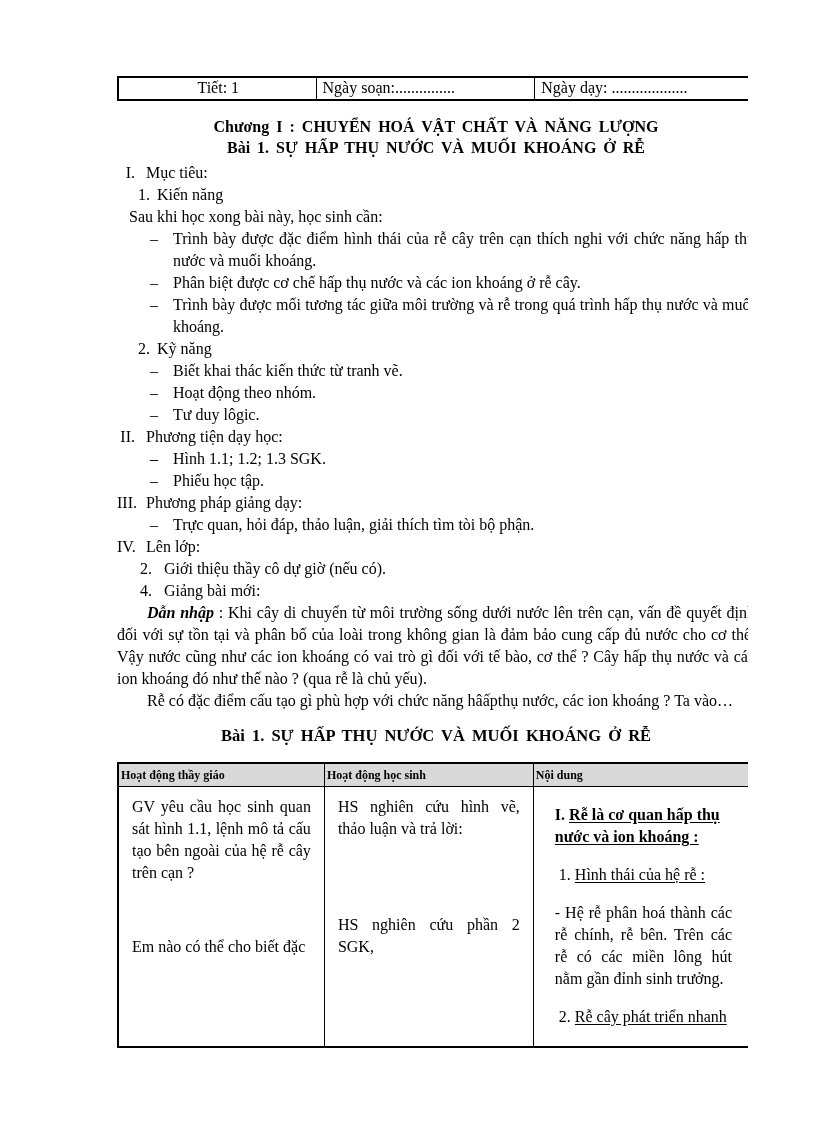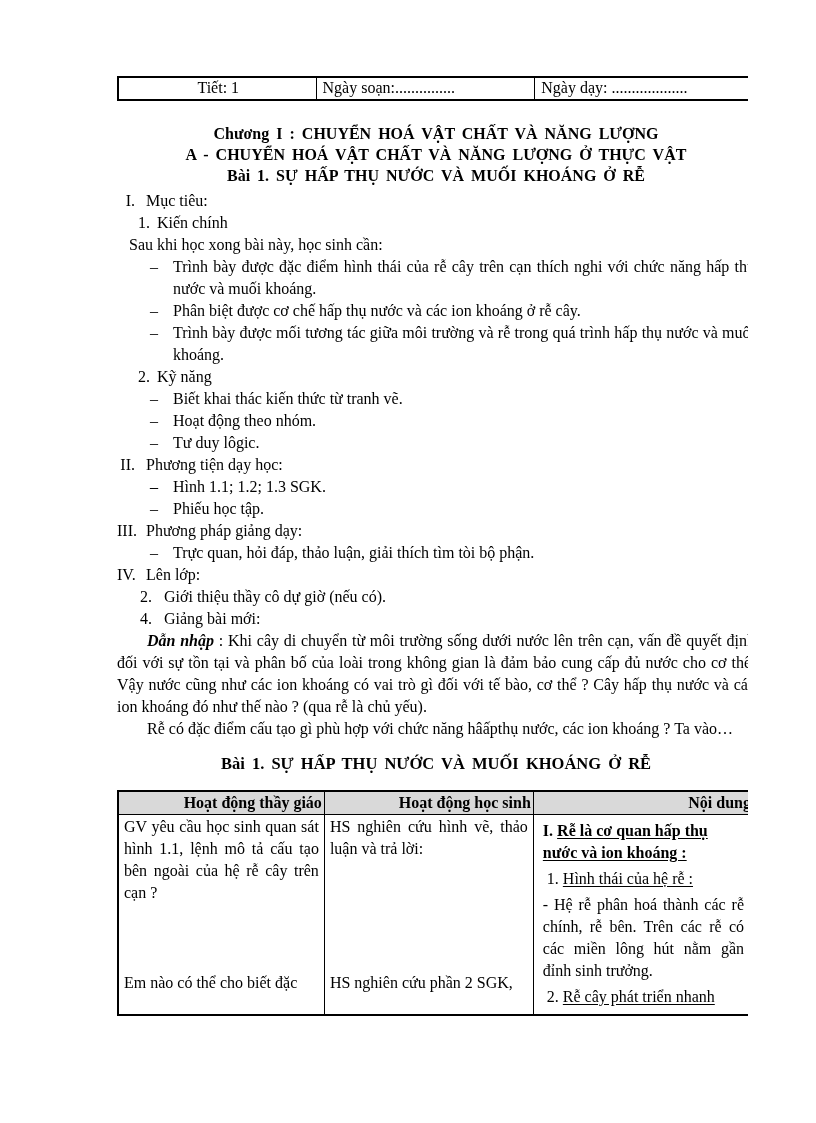--- a/index.html
+++ b/index.html
@@ -14,21 +14,21 @@
   }
   .content{position:absolute;left:117px;top:76px;width:638px;}
 
   
   table.info{width:100%;border-collapse:collapse;border:2px solid #000;table-layout:fixed;}
   table.info td{border-left:1px solid #000;height:20px;line-height:20px;padding:0 4px 1px 6px;overflow:hidden;}
   table.info td:first-child{border-left:none;text-align:center;}
   .w1{width:31%}.w2{width:34.5%}.w3{width:34.5%}
 
   
-  .titles{margin-top:22px;text-align:center;font-weight:bold;word-spacing:3px;}
+  .titles{margin-top:15px;text-align:center;font-weight:bold;word-spacing:3px;}
   .titles div{line-height:21px;}
 
   
   .outline{margin-top:4px;}
   .sec{margin-top:0;}
   .rn{display:inline-block;width:18px;text-align:right;margin-right:11px;}
   .sub1{padding-left:21px;}
   .sn{margin-right:7px;}
   .plain{padding-left:12px;}
   .bullet{position:relative;padding-left:56px;text-align:justify;}
@@ -39,27 +39,27 @@
   .lead{margin:0;text-indent:30px;text-align:justify;}
   .lead .lbl{font-weight:bold;font-style:italic;}
   .lead2{margin:0;text-indent:30px;text-align:justify;}
 
   .lesson2{margin-top:13px;margin-bottom:15px;text-align:center;font-weight:bold;word-spacing:3px;font-size:16.5px;}
 
   
   table.act{width:100%;border-collapse:collapse;border:2px solid #000;table-layout:fixed;}
   table.act th{
     border:1px solid #000;background:#d9d9d9;font-weight:bold;
-    height:22px;line-height:22px;padding:0 2px;text-align:right;font-size:16px;
+    height:22px;line-height:22px;padding:0 2px;text-align:left;font-size:12px;
   }
   table.act td{border:1px solid #000;vertical-align:top;padding:1px 5px 2px 5px;height:180px;}
   .c1{width:32.4%}.c2{width:32.9%}.c3{width:34.7%}
   .cellflex{display:flex;flex-direction:column;justify-content:space-between;height:178px;}
-  .cellflex p{margin:0;text-align:justify;}
-  .c3cell p{margin:4px;}
+  .cellflex p{margin:8px;text-align:justify;}
+  .c3cell p{margin:16px;}
   .u{text-decoration:underline;text-underline-offset:2px;}
   .b{font-weight:bold;}
   .ind{padding-left:4px;}
   .c3p{text-align:justify;}
 </style>
 </head>
 <body>
 
 <div class="page">
   <div class="content">
@@ -69,31 +69,30 @@
           <tr>
         <td class="w1">Tiết: 1</td>
         <td class="w2">Ngày soạn:...............</td>
         <td class="w3">Ngày dạy: ...................</td>
       </tr>
     </tbody>
       </table>
 
     <div class="titles">
       <div>Chương I : CHUYỂN HOÁ VẬT CHẤT VÀ NĂNG LƯỢNG</div>
-      <div>A - CHUYỂN HOÁ VẬT CHẤT VÀ NĂNG LƯỢNG Ở THỰC VẬT</div>
       <div>Bài 1. SỰ HẤP THỤ NƯỚC VÀ MUỐI KHOÁNG Ở RỄ</div>
     </div>
 
     <div class="outline">
 
       <div class="sec">
         <span class="rn">I.</span><span>Mục tiêu:</span>
       </div>
       <div class="sub1">
-        <span class="sn">1.</span><span>Kiến chính</span>
+        <span class="sn">1.</span><span>Kiến năng</span>
       </div>
       <div class="plain">Sau khi học xong bài này, học sinh cần:</div>
 
       <div class="bullet">
         <span class="dash">–</span><span>Trình bày được đặc điểm hình thái của rễ cây trên cạn thích nghi với chức năng hấp thụ nước và muối khoáng.</span>
       </div>
       <div class="bullet">
         <span class="dash">–</span><span>Phân biệt được cơ chế hấp thụ nước và các ion khoáng ở rễ cây.</span>
       </div>
       <div class="bullet">

